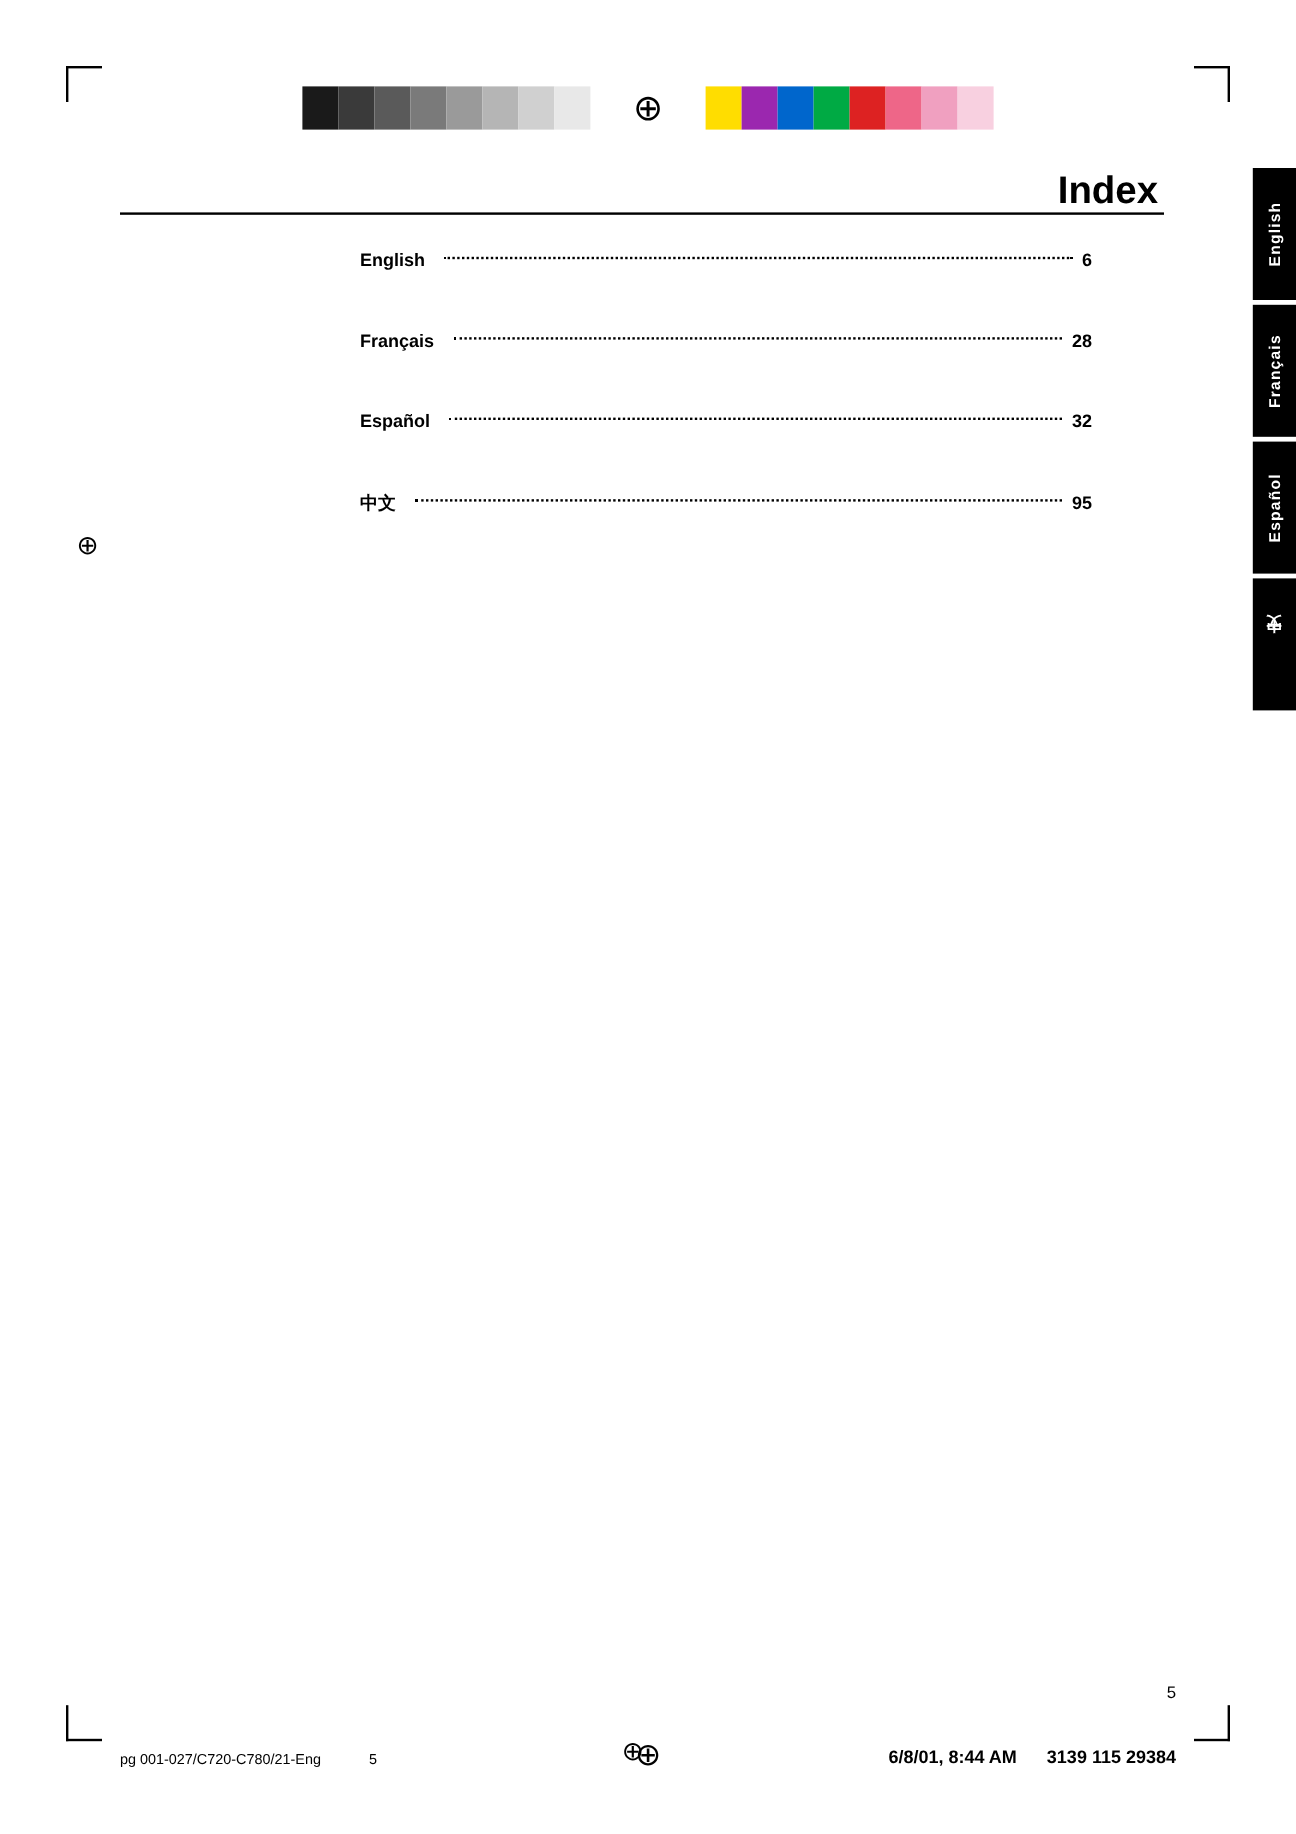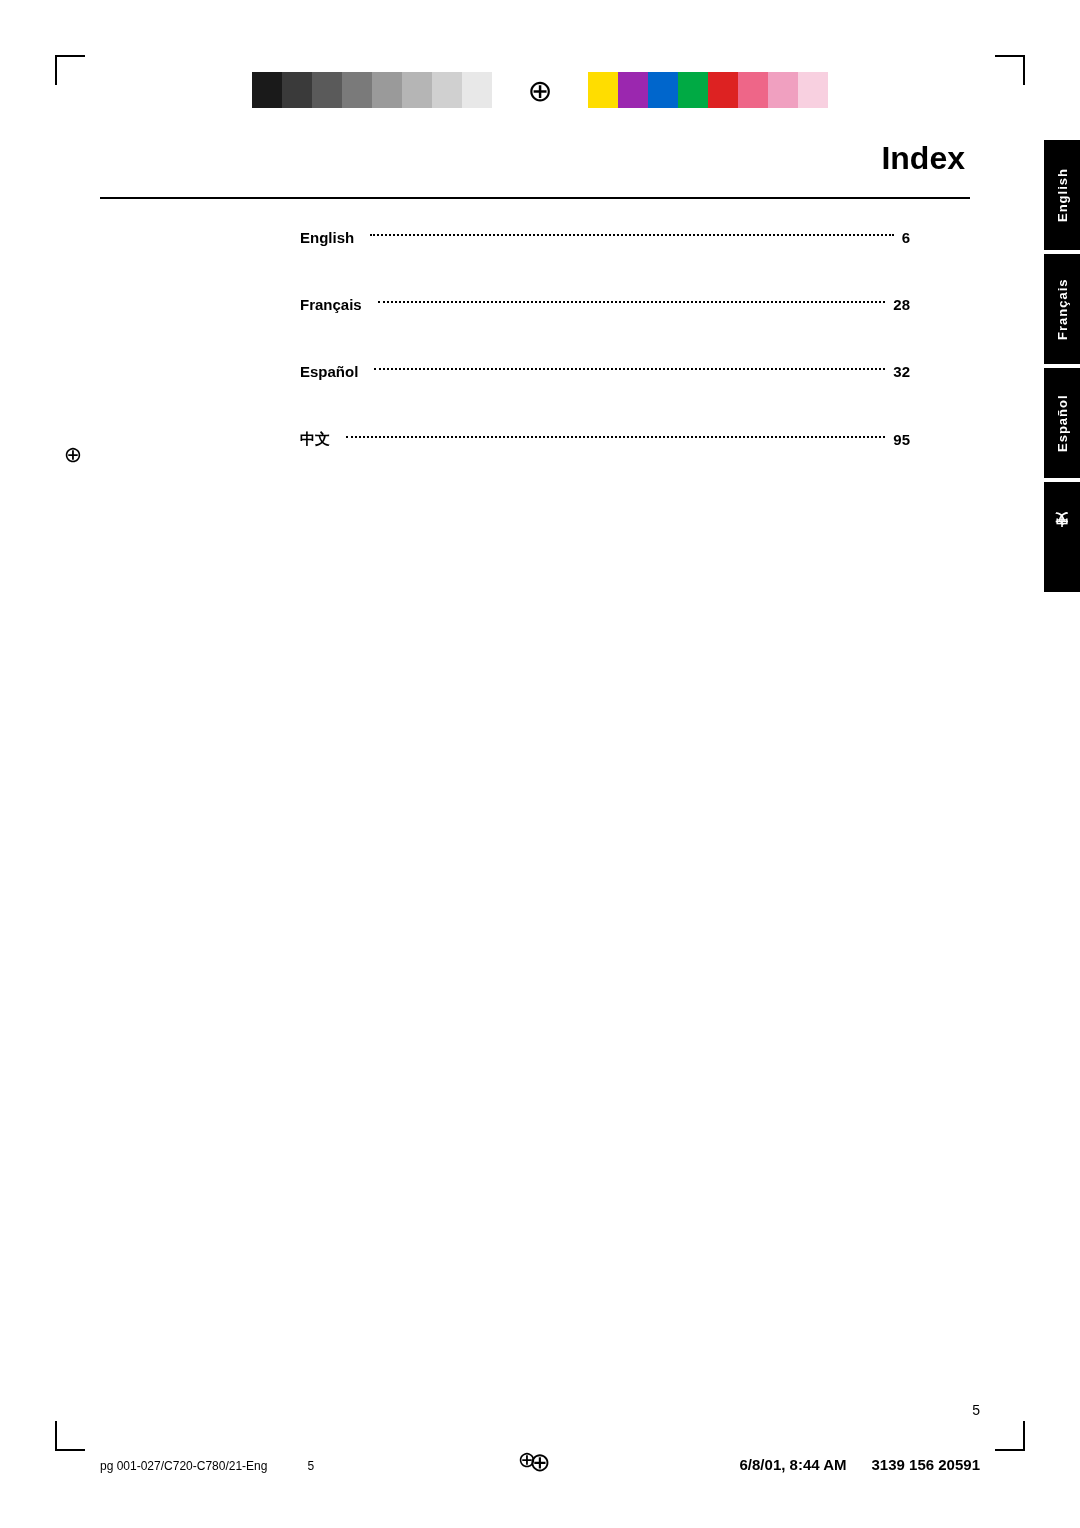--- a/index.html
+++ b/index.html
@@ -89,21 +89,21 @@
       top: 140px;
       left: 100px;
       right: 110px;
     }
 
     
     .page-title {
       text-align: right;
       font-size: 32px;
       font-weight: bold;
-      margin-bottom: 20px;
+      margin-bottom: 0;
       padding-right: 5px;
     }
 
     .title-rule {
       border: none;
       border-top: 2px solid #000;
       margin-bottom: 30px;
     }
 
     
@@ -293,17 +293,17 @@
     <span>pg 001-027/C720-C780/21-Eng</span>
     &nbsp;&nbsp;&nbsp;&nbsp;&nbsp;&nbsp;&nbsp;&nbsp;&nbsp;&nbsp;
     <span>5</span>
   </div>
   <div class="footer-center">
     <span class="footer-center-crosshair">⊕</span>
   </div>
   <div class="footer-right">
     <span>6/8/01, 8:44 AM</span>
     &nbsp;&nbsp;&nbsp;&nbsp;
-    <span>3139 156 20591</span>
+    <span>3139 115 29384</span>
   </div>
 </div>
 
 <div class="reg-mark reg-ml">⊕</div>
 
 </body></html>

